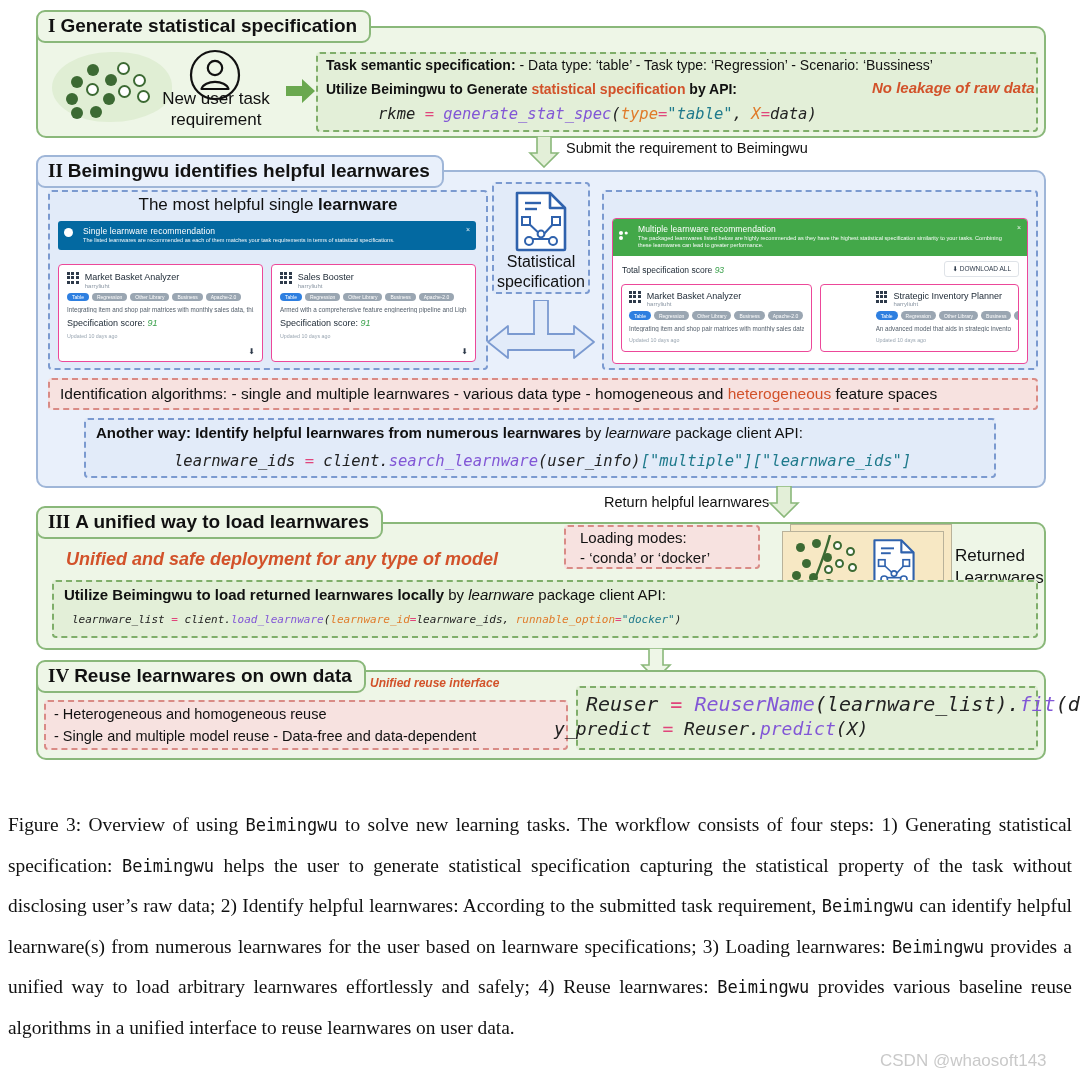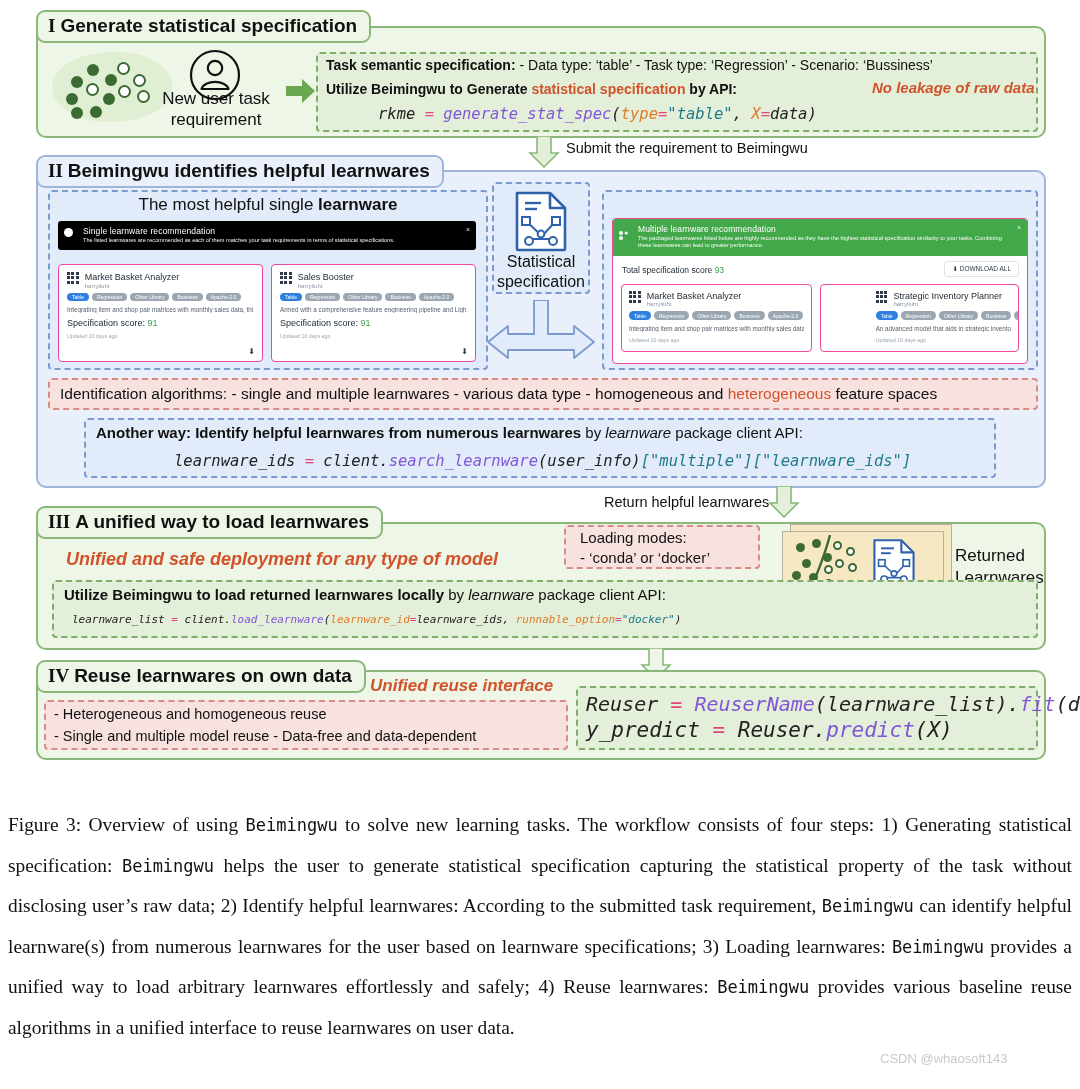--- a/index.html
+++ b/index.html
@@ -19,21 +19,21 @@
   .dash-blue{border:2px dashed #7b9ad0;border-radius:4px;background:#e2ebf9;}
   .dash-red{border:2px dashed #d98b86;border-radius:4px;background:#f7e2e0;}
 
   .code{font-family:"DejaVu Sans Mono",monospace;font-style:italic;font-size:15.5px;white-space:nowrap;}
   .c-pink{color:#e0457b;}
   .c-purple{color:#8257d6;}
   .c-orange{color:#e07b2a;}
   .c-teal{color:#1f7a8c;}
   .c-dark{color:#222;}
   .orange{color:#d2522a;}
-  .green-n{color:#3aa14b;}
+  .green-n{color:#3aa14b;font-style:italic;}
 
   .italic-orange{color:#d2522a;font-style:italic;font-weight:bold;}
 
   
   .cloud{position:absolute;}
   .cloud .blob{position:absolute;left:0;top:0;width:100%;height:100%;background:#e0eed4;border-radius:50% 46% 52% 48%/52% 50% 48% 50%;}
   .dot{position:absolute;border-radius:50%;}
   .dot.f{background:#3c6a33;}
   .dot.e{background:#ffffff;border:2px solid #3c6a33;box-sizing:border-box;}
   .lbl{position:absolute;font-size:14.5px;white-space:nowrap;}
@@ -59,21 +59,21 @@
 
   
   .stackbox{position:absolute;background:#f7e8c4;border:1px solid #b9b29a;}
 
   
   .caption{position:absolute;left:8px;top:805px;width:1064px;
            font-family:"Liberation Serif",serif;font-size:19.4px;line-height:40.5px;
            text-align:justify;text-justify:inter-word;color:#111;}
   .mono{font-family:"DejaVu Sans Mono",monospace;font-size:17px;}
   .cb{font-weight:normal;}
-  .wm{position:absolute;left:880px;top:1051px;font-size:13px;color:#c9c9c9;font-family:"Liberation Sans",sans-serif;}
+  .wm{position:absolute;left:880px;top:1051px;font-size:17px;color:#c9c9c9;font-family:"Liberation Sans",sans-serif;}
 </style>
 </head>
 <body>
 
 <div class="fig">
 
   <div class="panel abs" style="left:36px;top:26px;width:1010px;height:112px;"></div>
   <div class="steptitle" style="left:36px;top:10px;">
     <span class="num">I</span><span>Generate statistical specification</span>
   </div>
@@ -135,21 +135,21 @@
   <div class="steptitle blue" style="left:36px;top:155px;">
     <span class="num">II</span><span>Beimingwu identifies helpful learnwares</span>
   </div>
 
   <div class="dash-blue abs" style="left:48px;top:190px;width:440px;height:180px;"></div>
   <div class="abs" style="left:48px;top:195px;width:440px;text-align:center;font-size:17px;">
     <span>The most helpful single </span><b>learnware</b>
   </div>
 
   <div class="abs" style="left:58px;top:221px;width:418px;">
-    <div class="banner" style="background:#000000;border-radius:3px;padding-left:8px;">
+    <div class="banner" style="background:#0369a1;border-radius:3px;padding-left:8px;">
       <span class="bicon" style="display:block;width:9px;height:9px;border-radius:50%;background:#fff;"></span>
       <div class="bt">Single learnware recommendation</div>
       <div class="bd" style="margin-left:17px;width:355px;">The listed learnwares are recommended as each of them matches your task requirements in terms of statistical specifications.</div>
       <div class="bx">×</div>
     </div>
   </div>
 
   <div class="wcard abs" style="left:58px;top:264px;width:205px;height:98px;">
     <div style="padding:7px 8px;position:relative;height:100%;box-sizing:border-box;">
       <div style="display:flex;align-items:flex-start;gap:6px;">
@@ -427,37 +427,37 @@
   </div>
 
   <svg class="abs" style="left:640px;top:648px;" width="32" height="32" viewBox="0 0 32 32">
     <path d="M9 0 L23 0 L23 17 L30 17 L16 31 L2 17 L9 17 Z" fill="#eef6e7" stroke="#8ab87a" stroke-width="1.6"></path>
   </svg>
 
   <div class="panel abs" style="left:36px;top:670px;width:1010px;height:90px;"></div>
   <div class="steptitle" style="left:36px;top:660px;">
     <span class="num">IV</span><span>Reuse learnwares on own data</span>
   </div>
-  <div class="abs italic-orange" style="left:370px;top:676px;font-size:17px;white-space:nowrap;">
+  <div class="abs italic-orange" style="left:370px;top:676px;font-size:12px;white-space:nowrap;">
     <span>Unified reuse interface</span>
   </div>
 
   <div class="dash-red abs" style="left:44px;top:700px;width:524px;height:50px;"></div>
   <div class="abs" style="left:54px;top:703px;font-size:14.5px;line-height:22px;white-space:nowrap;">
     <div>- Heterogeneous and homogeneous reuse</div>
     <div>- Single and multiple model reuse   - Data-free and data-dependent</div>
   </div>
 
   <div class="dash-green abs" style="left:576px;top:686px;width:462px;height:64px;"></div>
   <div class="abs code" style="left:586px;top:692px;font-size:20px;">
     <span class="c-dark">Reuser</span>
     <span class="c-pink">=</span>
     <span class="c-purple">ReuserName</span><span class="c-dark">(learnware_list).</span><span class="c-purple">fit</span><span class="c-dark">(data)</span>
   </div>
-  <div class="abs code" style="left:586px;top:718px;font-size:21px;">
+  <div class="abs code" style="left:554px;top:718px;font-size:18px;">
     <span class="c-dark">y_predict</span>
     <span class="c-pink">=</span>
     <span class="c-dark">Reuser.</span><span class="c-purple">predict</span><span class="c-dark">(X)</span>
   </div>
 
 </div>
 
 <div class="caption"><span class="cb">Figure 3:</span><span>   Overview of using </span><span class="mono">Beimingwu</span><span> to solve new learning tasks. The workflow consists of four steps: 1) </span><span class="cb">Generating statistical specification</span><span>: </span><span class="mono">Beimingwu</span><span> helps the user to generate statistical specification capturing the statistical property of the task without disclosing user’s raw data; 2) </span><span class="cb">Identify helpful learnwares</span><span>: According to the submitted task requirement, </span><span class="mono">Beimingwu</span><span> can identify helpful learnware(s) from numerous learnwares for the user based on learnware specifications; 3) </span><span class="cb">Loading learnwares</span><span>: </span><span class="mono">Beimingwu</span><span> provides a unified way to load arbitrary learnwares effortlessly and safely; 4) </span><span class="cb">Reuse learnwares</span><span>: </span><span class="mono">Beimingwu</span><span> provides various baseline reuse algorithms in a unified interface to reuse learnwares on user data.</span></div>
 
 <div class="wm">CSDN @whaosoft143</div>

